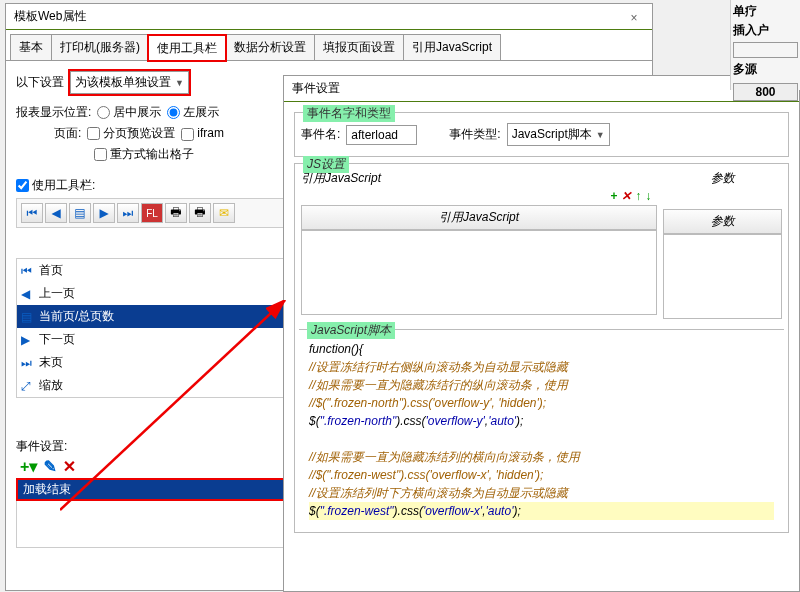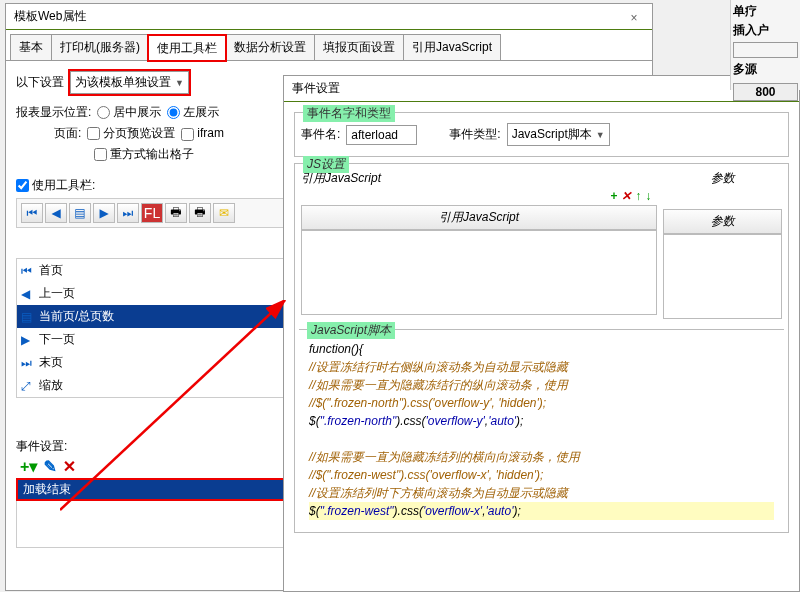--- a/index.html
+++ b/index.html
@@ -90,21 +90,21 @@
     </div>
     <div class="row" style="margin-top:14px;">
       <label><input type="checkbox" checked="" style=""><span>使用工具栏:</span></label>
     </div>
     <div class="toolbar">
       <span class="tbtn" style="color:#0a5dc2">⏮</span>
       <span class="tbtn" style="color:#0a5dc2">◀</span>
       <span class="tbtn" style="color:#0a5dc2">▤</span>
       <span class="tbtn" style="color:#0a5dc2">▶</span>
       <span class="tbtn" style="color:#0a5dc2">⏭</span>
-      <span class="tbtn" style="background:#c33;color:#fff;font-size:14px">FL</span>
+      <span class="tbtn" style="background:#c33;color:#fff;font-size:10px">FL</span>
       <span class="tbtn">🖶</span>
       <span class="tbtn">🖶</span>
       <span class="tbtn" style="color:#e6b800">✉</span>
     </div>
 
     <div class="navlist" id="navlist" style="margin-top:30px;">
         <div class="navrow">
           <div class="navcell">
             <span class="ico" style="color:#0a5dc2">⏮</span>
             <span>首页</span>

